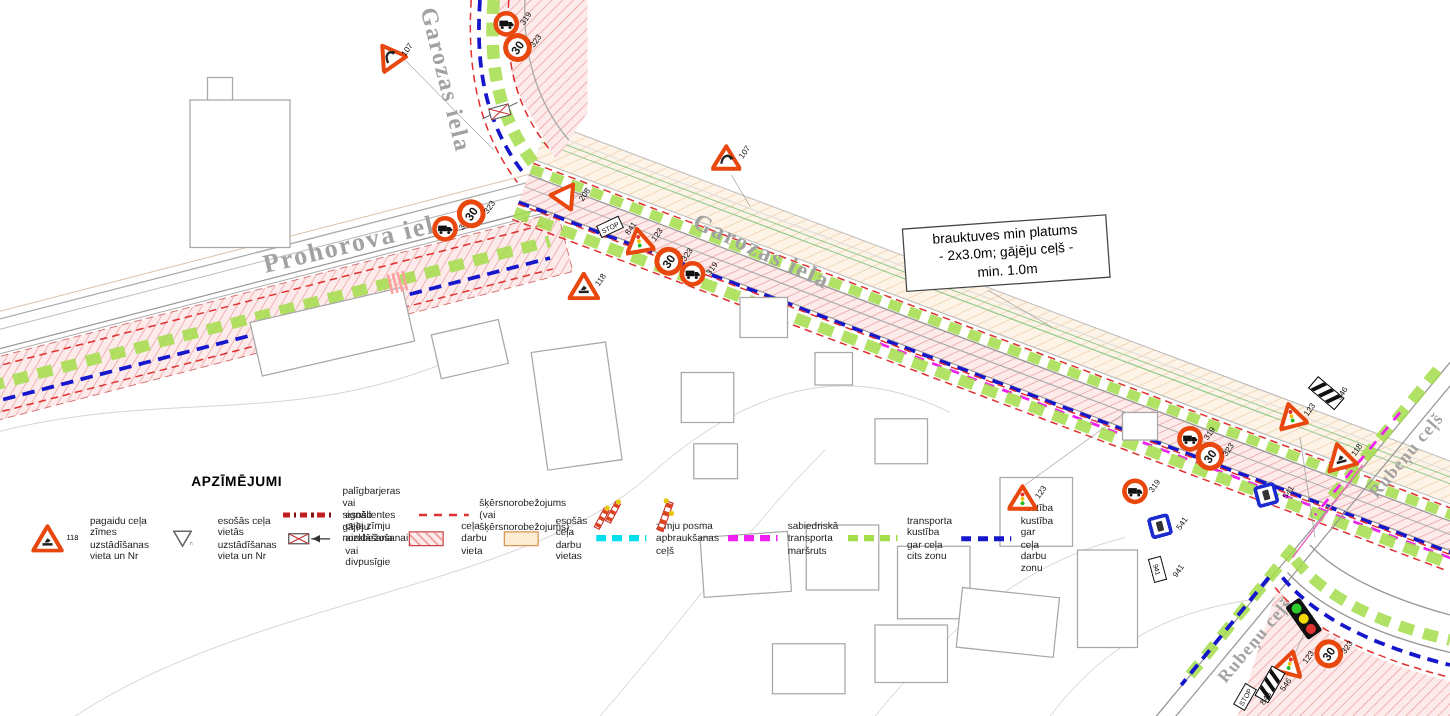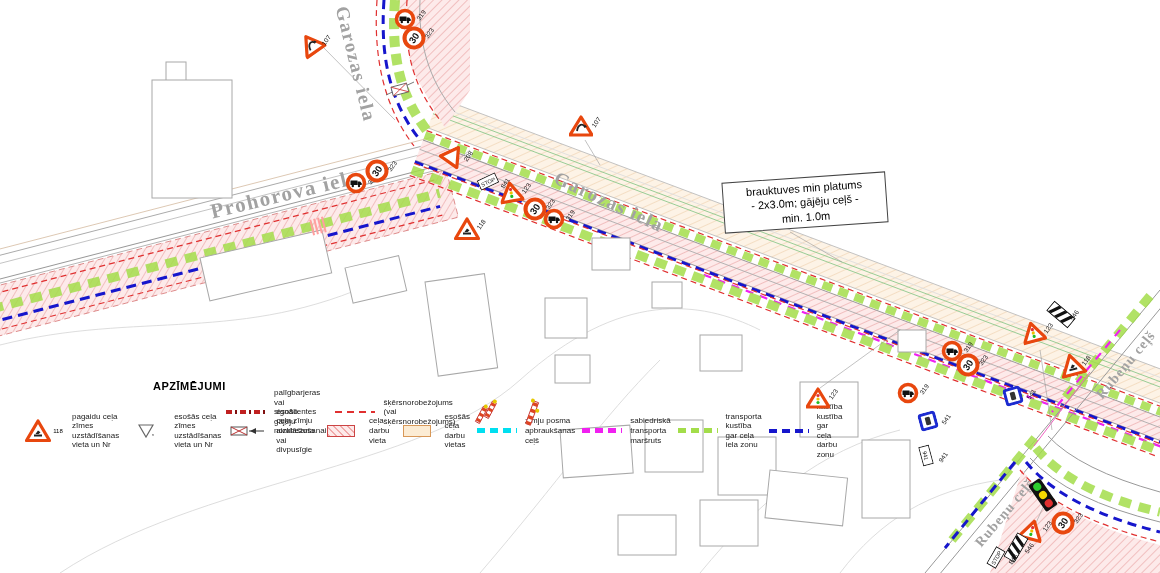--- a/index.html
+++ b/index.html
@@ -382,21 +382,21 @@
           </span>
           <span class="ltext">pagaidu ceļa zīmes uzstādīšanas vieta un Nr</span>
         </div>
         <div class="lrow">
           <span class="licon">
             <svg width="16" height="14" viewBox="0 0 16 14">
               <path d="M1 1 L15 1 L8 13 Z" fill="none" stroke="#666" stroke-width="1.2"></path>
               <text x="14" y="12" font-size="4" fill="#444">nr</text>
             </svg>
           </span>
-          <span class="ltext">esošās ceļa zīmes uzstādīšanas vieta un Nr</span>
+          <span class="ltext">esošās ceļa vietās uzstādīšanas vieta un Nr</span>
         </div>
         <div class="lrow">
           <span class="licon">
             <svg width="36" height="12" viewBox="0 0 36 12">
               <rect x="1" y="2" width="16" height="8" fill="#fff" stroke="#555"></rect>
               <line x1="1" y1="2" x2="17" y2="10" stroke="#b33"></line>
               <line x1="17" y1="2" x2="1" y2="10" stroke="#b33"></line>
               <line x1="19" y1="6" x2="34" y2="6" stroke="#333"></line>
               <path d="M26 3 l-6 3 6 3 z" fill="#333"></path>
             </svg>
@@ -424,21 +424,21 @@
         <div class="lrow">
           <span class="licon">
             <span class="dash" style="background:repeating-linear-gradient(90deg,#f020f0 0 8px,transparent 8px 13px)"></span>
           </span>
           <span class="ltext">sabiedriskā transporta maršruts</span>
         </div>
         <div class="lrow">
           <span class="licon">
             <span class="dash" style="background:repeating-linear-gradient(90deg,#a3dd4a 0 8px,transparent 8px 13px)"></span>
           </span>
-          <span class="ltext">transporta kustība gar ceļa iela zonu</span>
+          <span class="ltext">transporta kustība gar ceļa cits zonu</span>
         </div>
         <div class="lrow">
           <span class="licon">
             <span class="dash" style="height:4px;background:repeating-linear-gradient(90deg,#1616cc 0 8px,transparent 8px 13px)"></span>
           </span>
           <span class="ltext">kustība kustība gar ceļa darbu zonu</span>
         </div>
       </div>
   <div class="lcol" id="lcol2">
         <div class="lrow">

